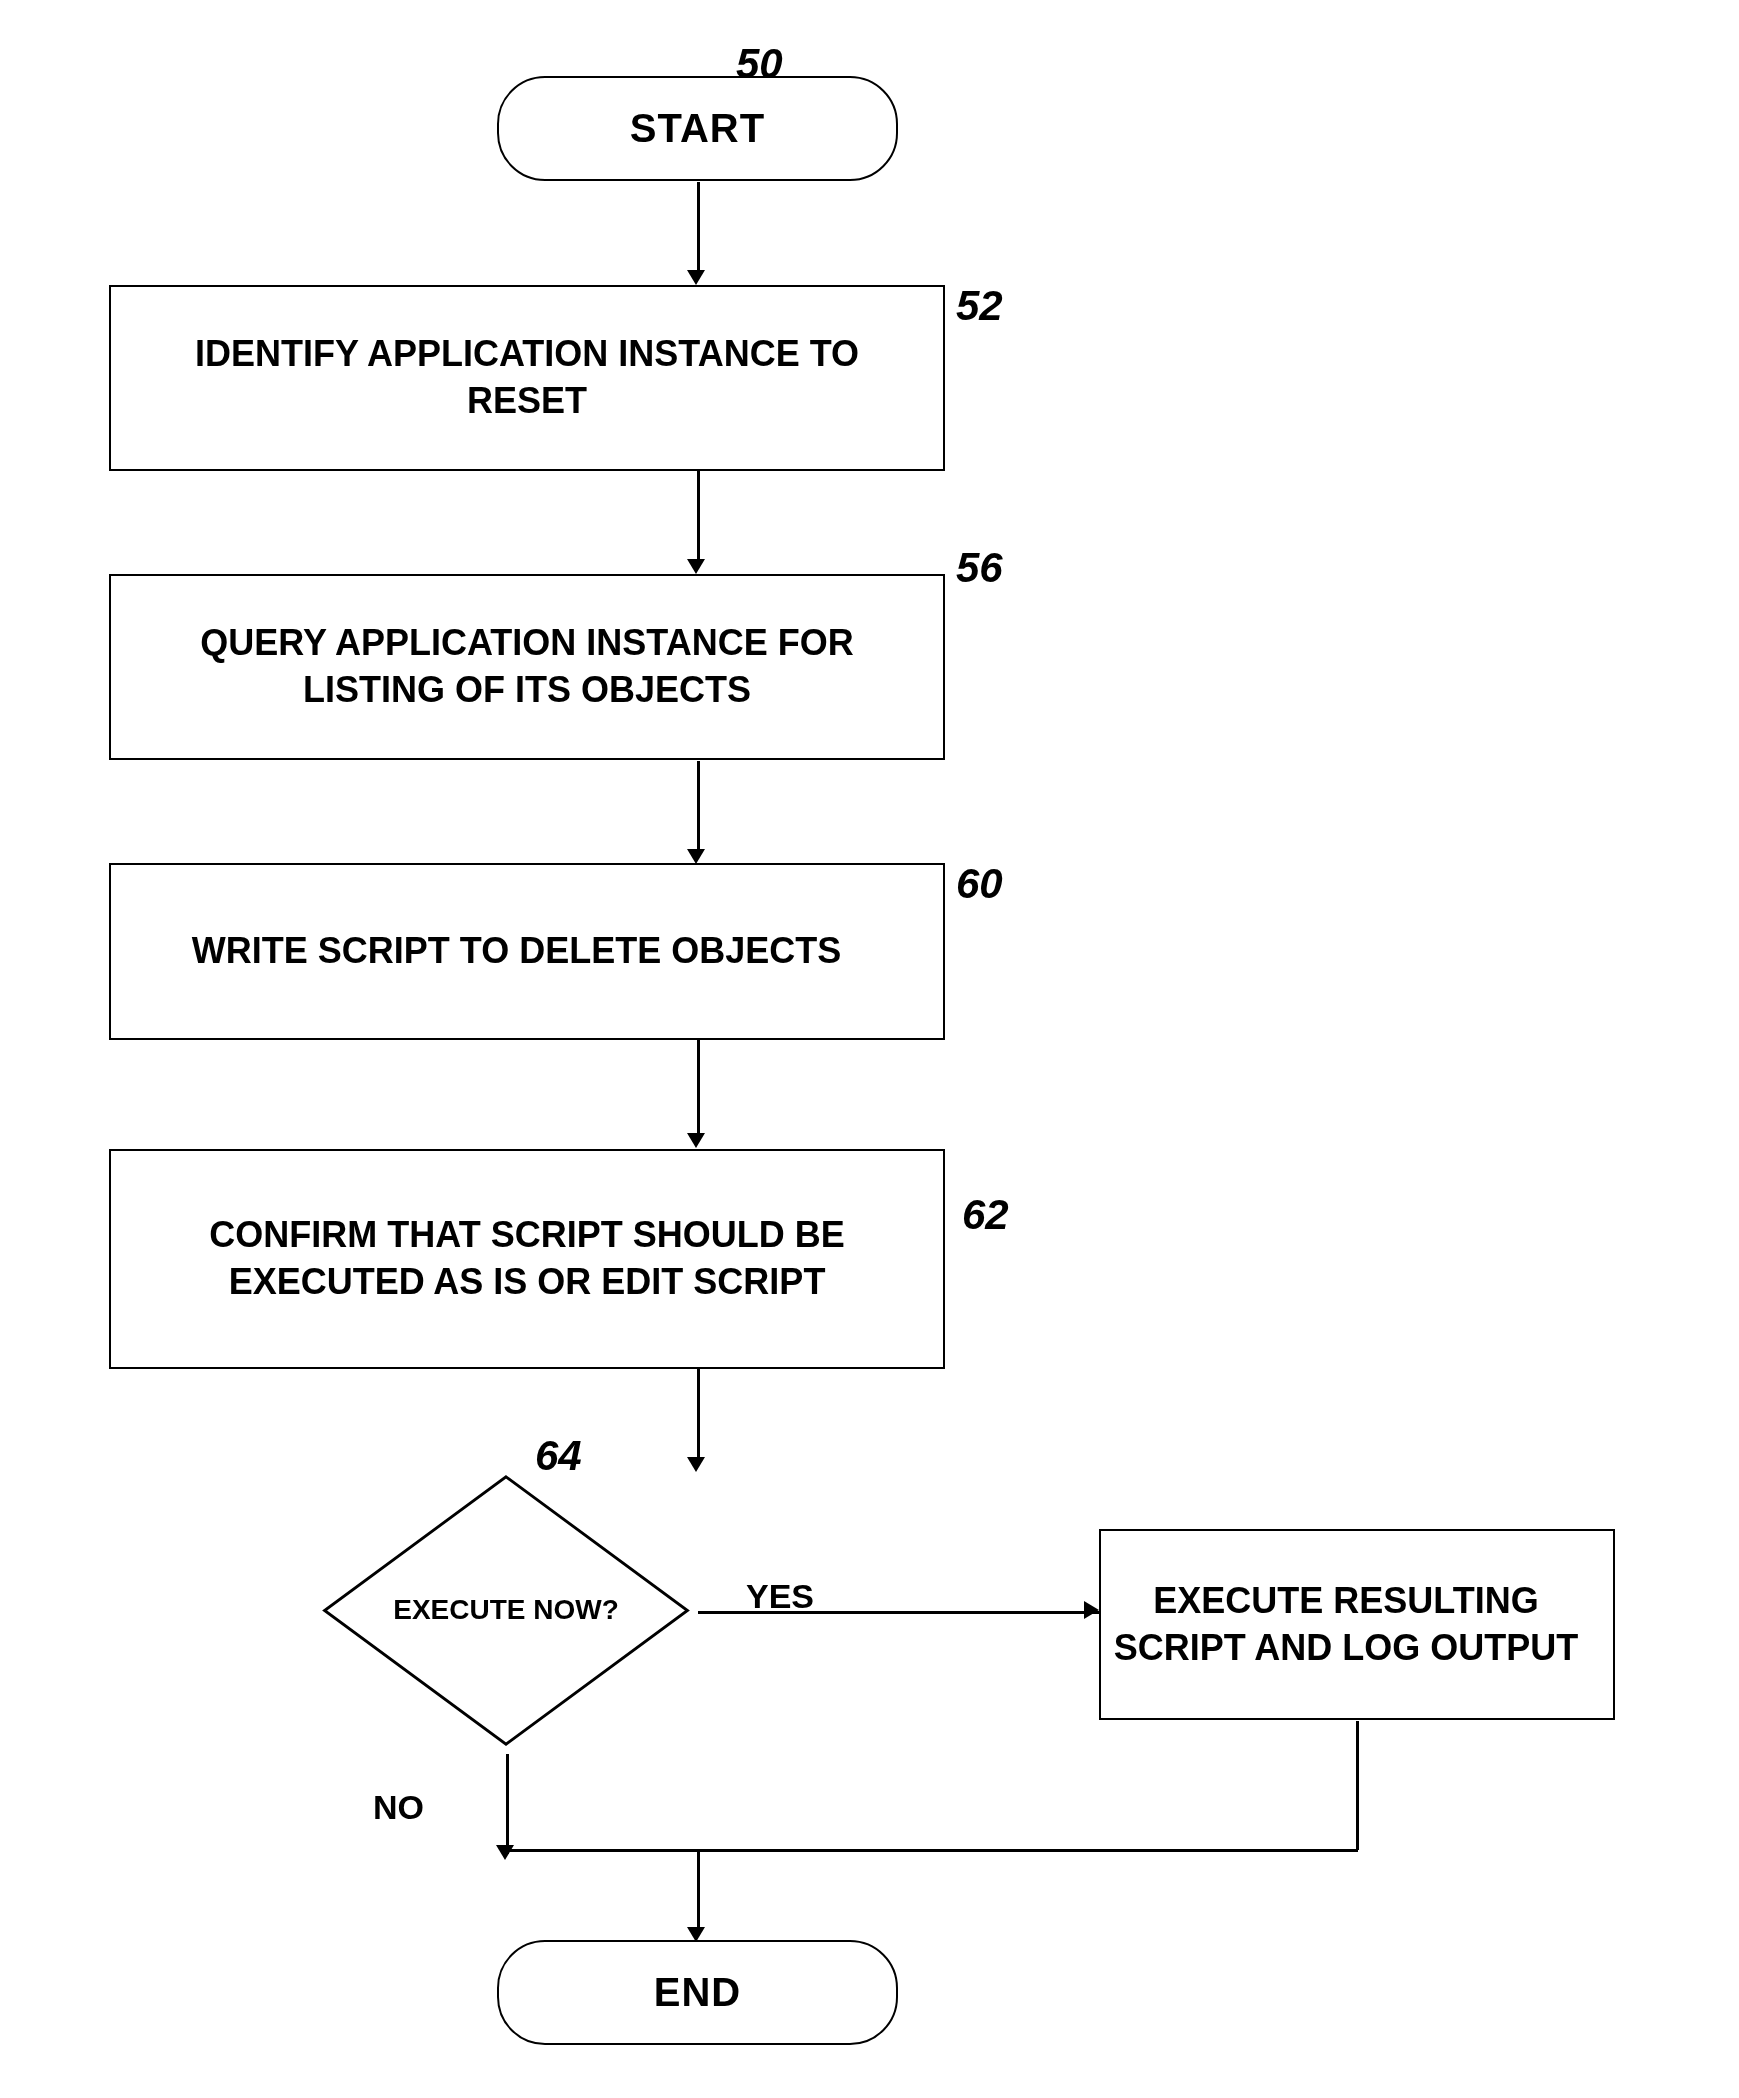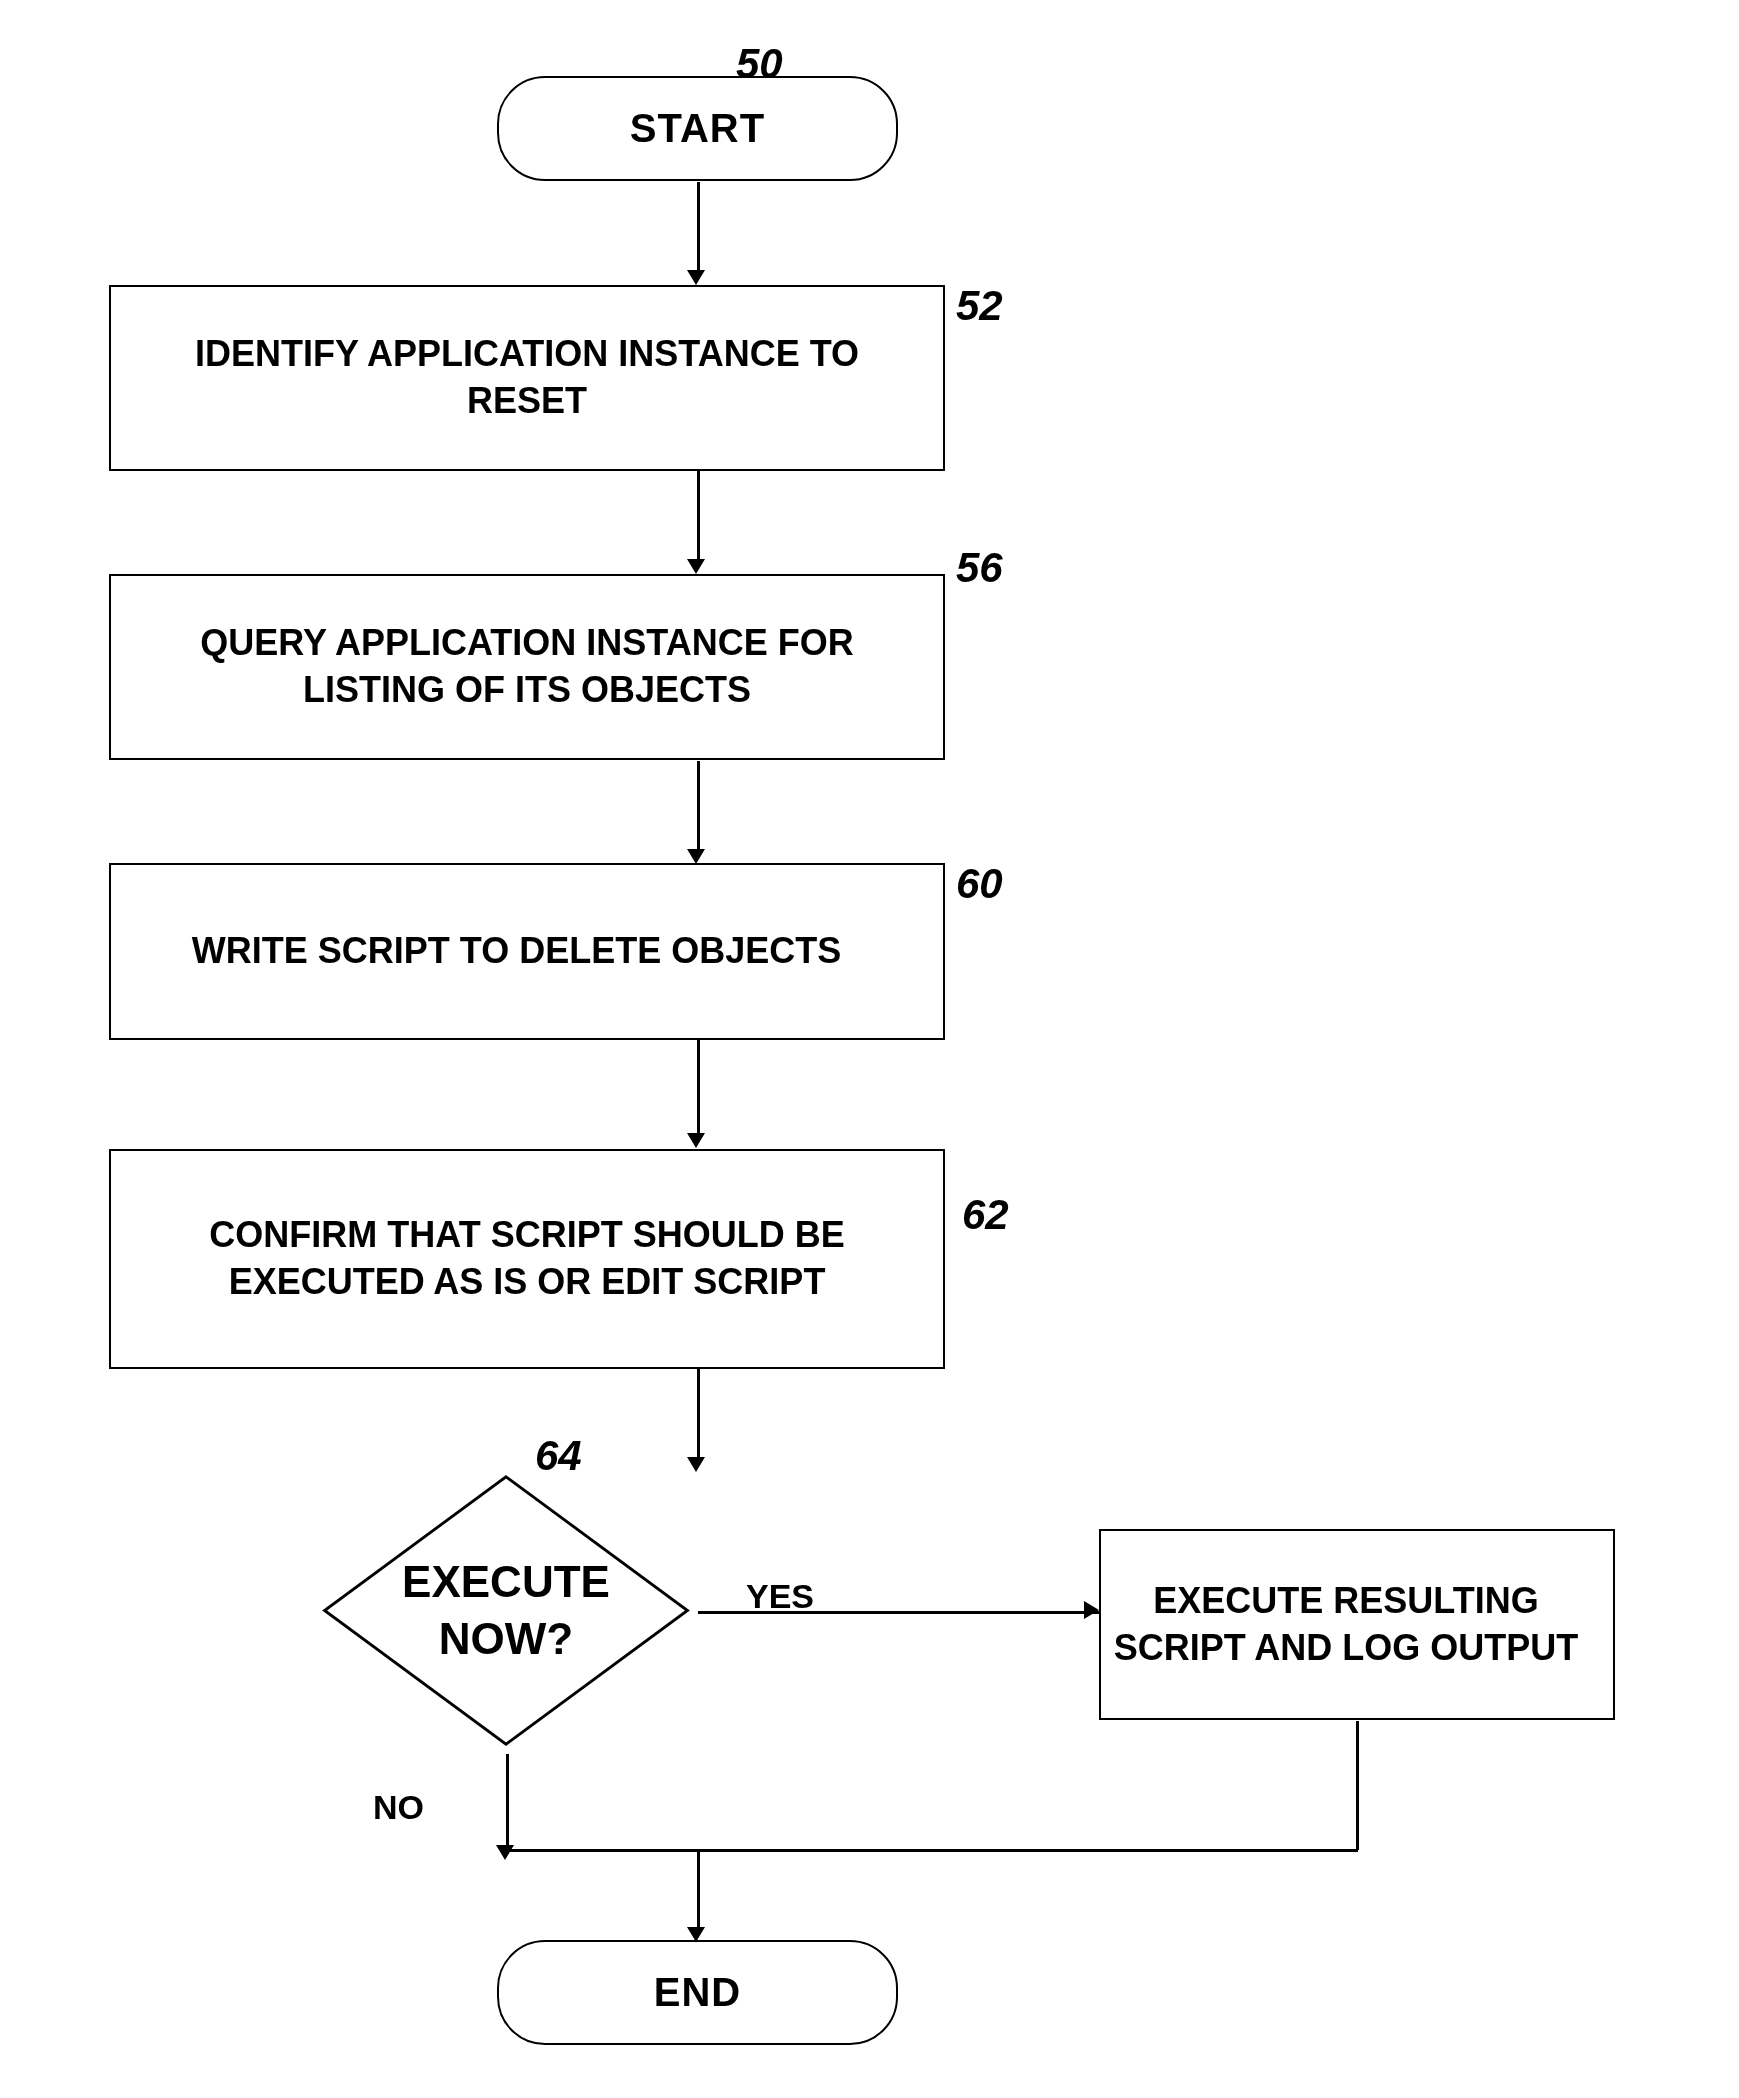--- a/index.html
+++ b/index.html
@@ -58,21 +58,21 @@
       top: 0;
       left: 0;
     }
 
     .diamond-text {
       position: absolute;
       display: flex;
       align-items: center;
       justify-content: center;
       text-align: center;
-      font-size: 44px;
+      font-size: 28px;
       font-weight: bold;
       line-height: 1.3;
     }
 
     
     .step-num {
       position: absolute;
       font-size: 42px;
       font-weight: bold;
       font-style: italic;

